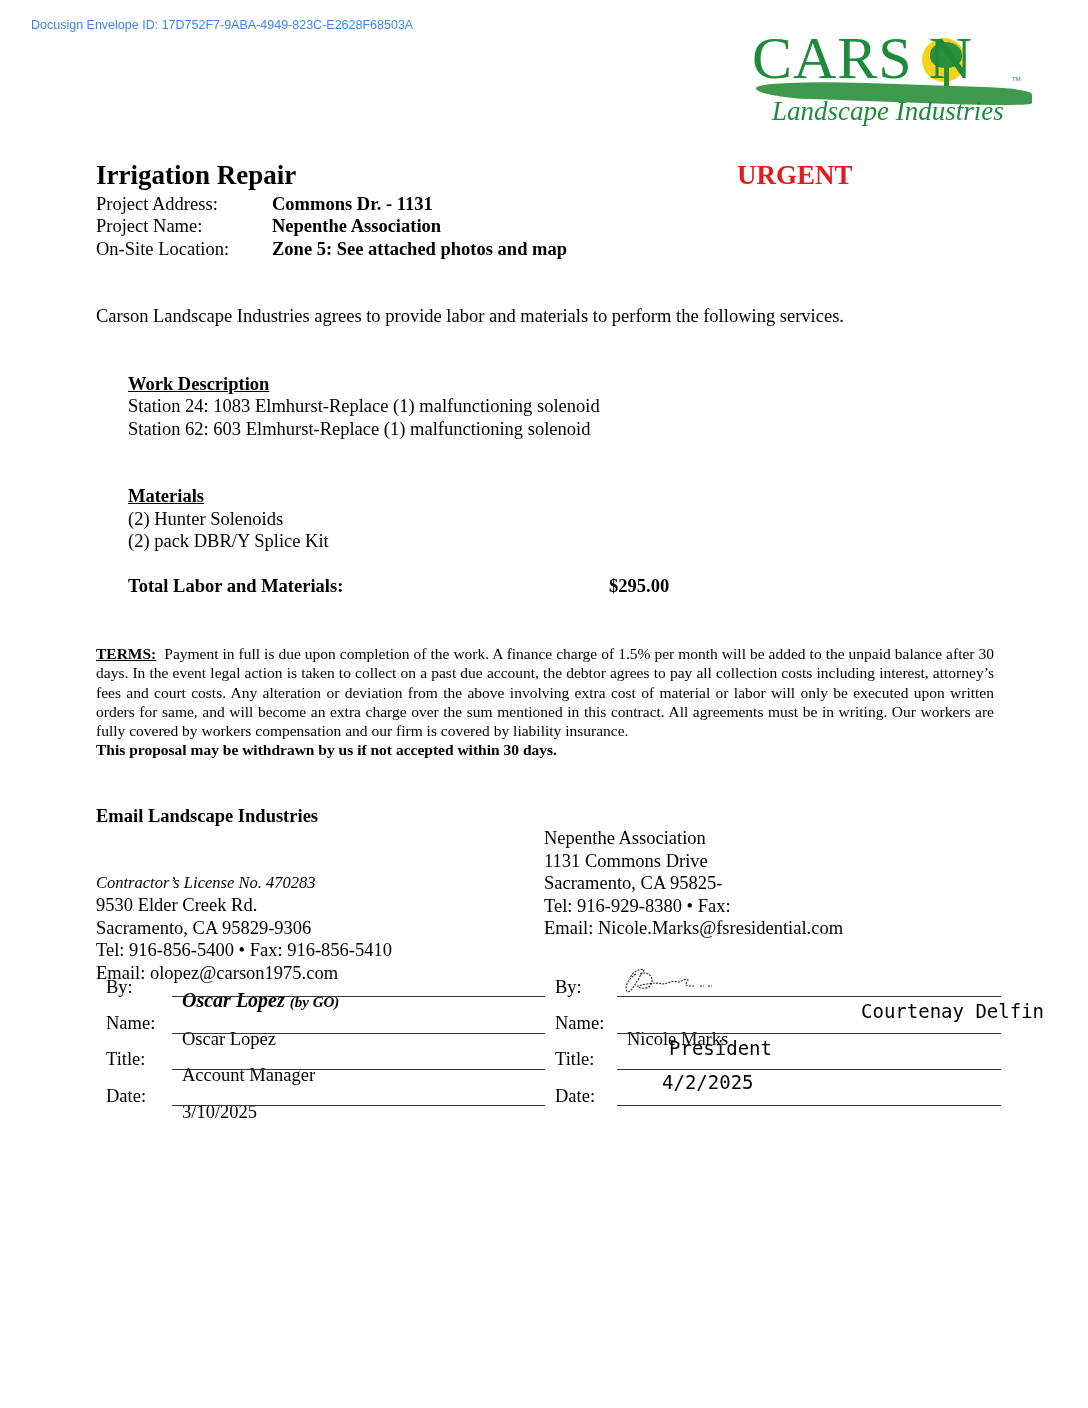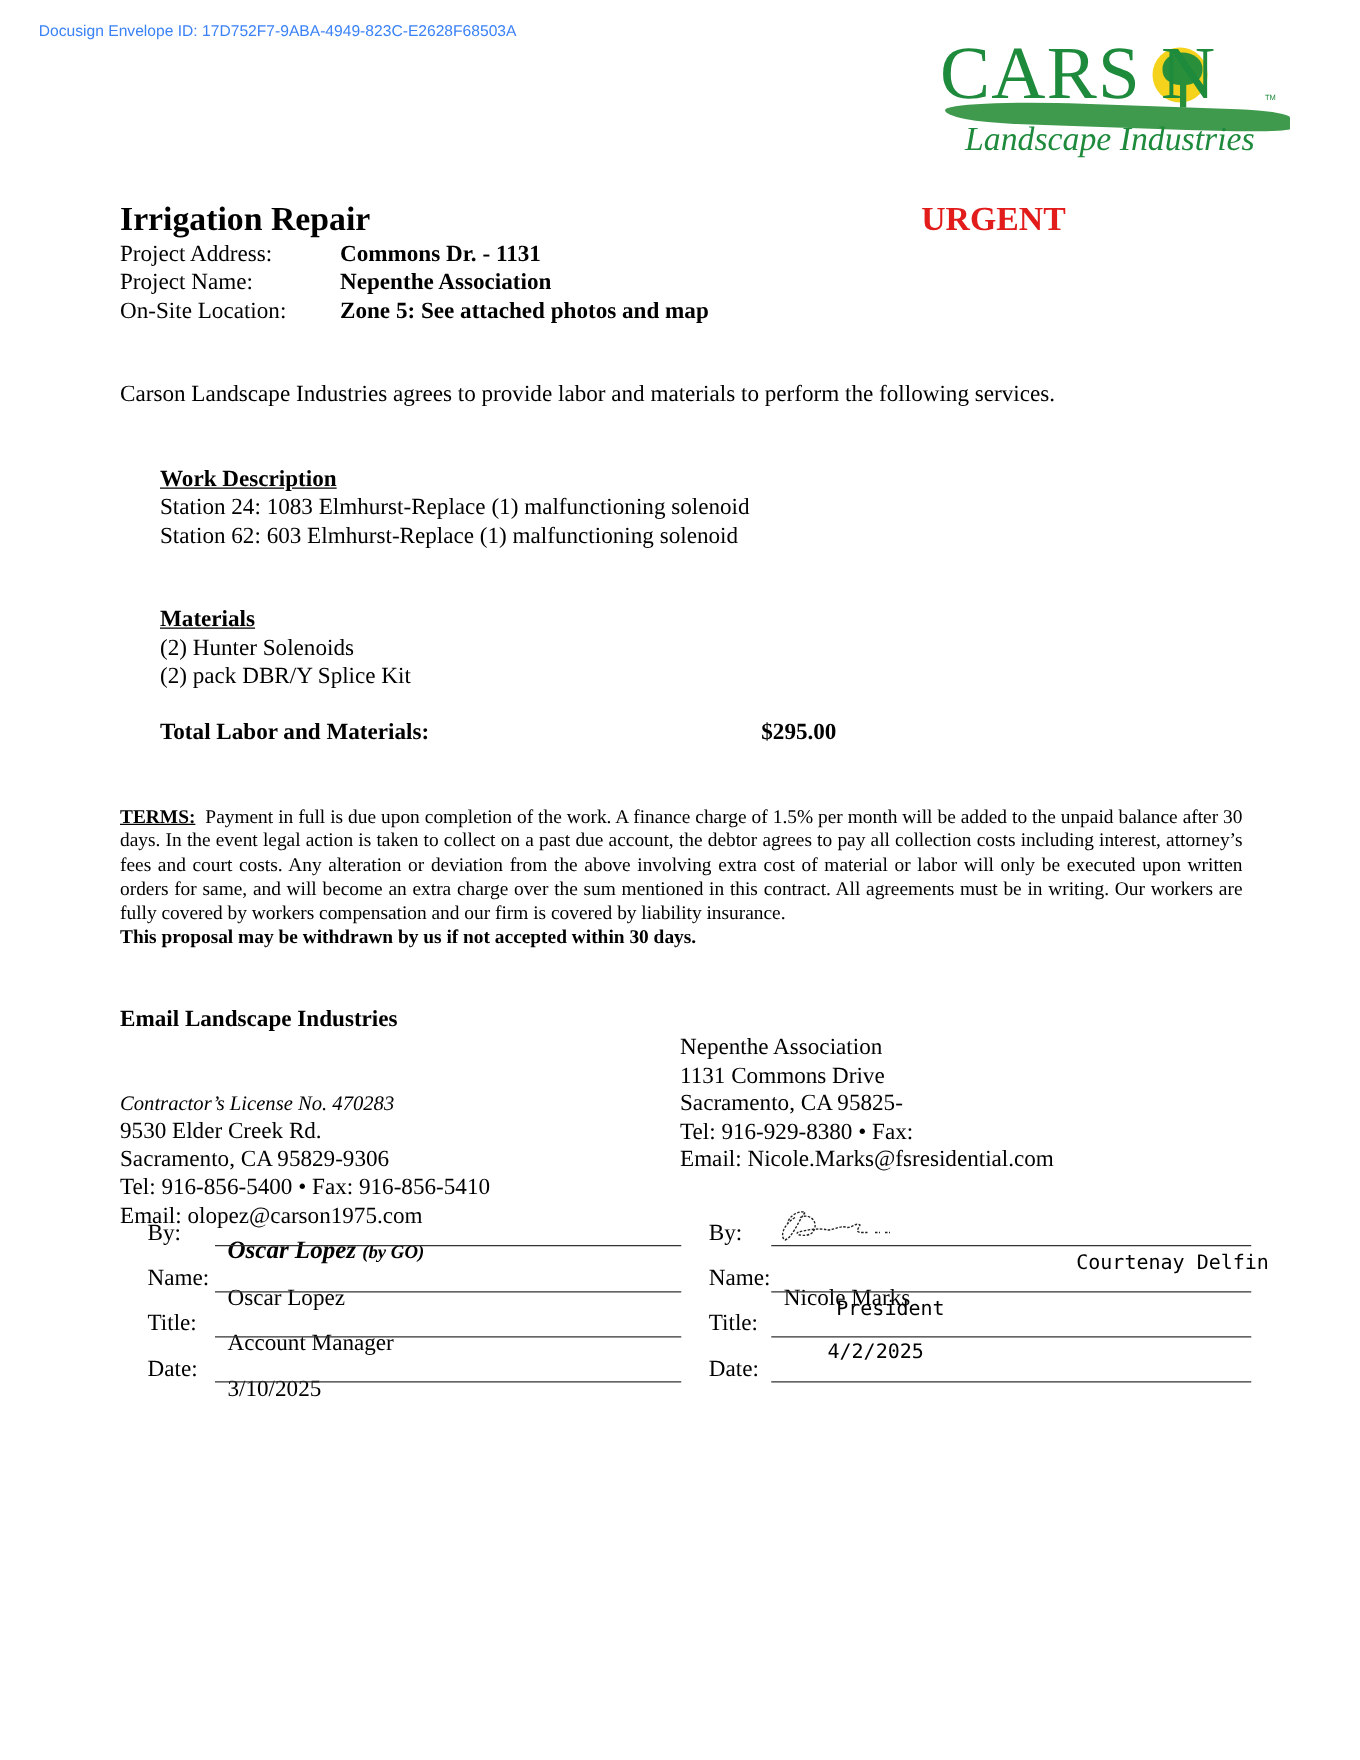--- a/index.html
+++ b/index.html
@@ -34,26 +34,26 @@
     .terms { left: 96px; top: 644px; width: 898px; white-space: normal; font-size: 15.5px; line-height: 19.3px; text-align: justify; }
     .terms .terms-head { font-weight: bold; text-decoration: underline; }
     .terms .terms-bold { font-weight: bold; }
 
     .addr { font-size: 18.5px; line-height: 22.6px; }
     .addr-left { left: 96px; top: 805px; }
     .addr-right { left: 544px; top: 827px; }
     .co-name { font-weight: bold; }
     .license { font-style: italic; font-size: 16.5px; margin-top: 44px; }
 
-    .sig-label { font-size: 18.5px; margin-left: 12px; }
+    .sig-label { font-size: 18.5px; }
     .sig-line { position: absolute; height: 0; border-top: 1.5px solid #333; }
     .sig-value { font-size: 18.5px; margin-top: 16px; }
     .sig-value.by-sig { font-weight: bold; font-style: italic; font-size: 20px; }
     .sig-value.by-sig .small { font-size: 15px; }
-    .mono { font-family: "DejaVu Sans Mono", "Liberation Mono", monospace; font-size: 16px; }
+    .mono { font-family: "DejaVu Sans Mono", "Liberation Mono", monospace; font-size: 19px; }
   </style>
 </head>
 <body>
 
 <div class="abs envelope">Docusign Envelope ID: 17D752F7-9ABA-4949-823C-E2628F68503A</div>
 
 <div class="abs logo">
   <div class="logo-sun"></div>
   <div class="logo-tree"></div>
   <div class="logo-trunk"></div>

